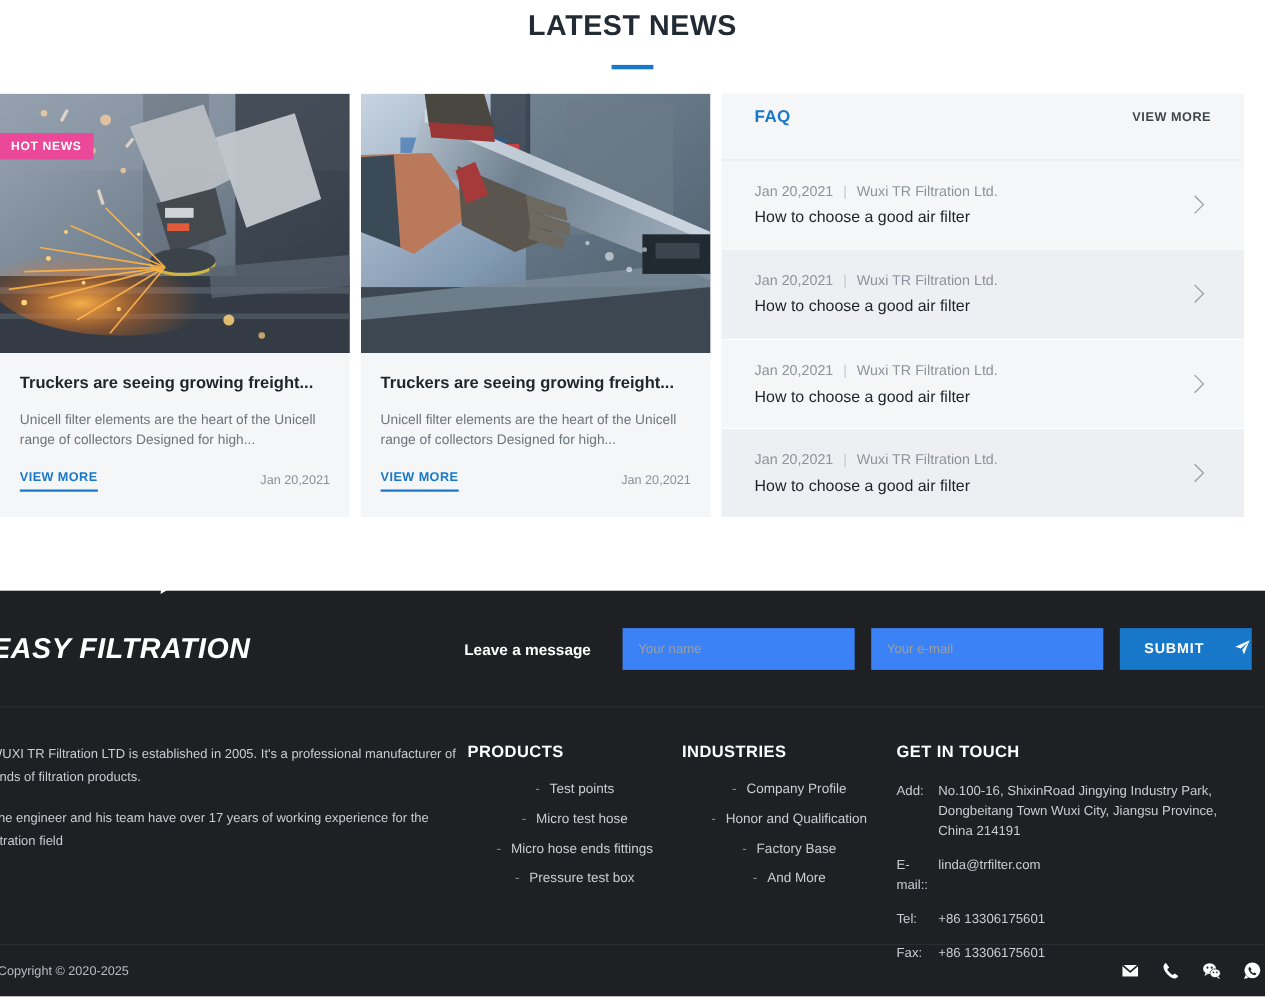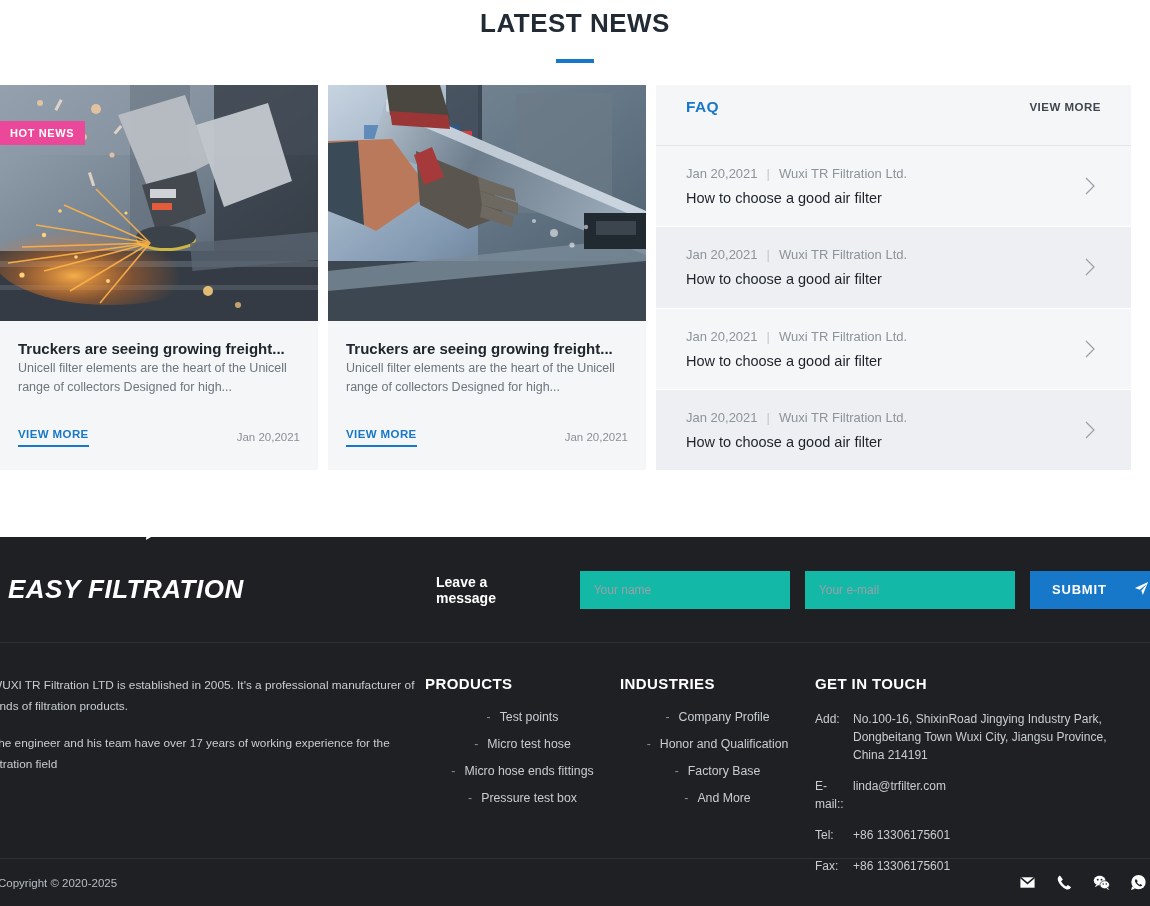--- a/index.html
+++ b/index.html
@@ -37,21 +37,21 @@
   .card-media svg { display:block; width:318px; height:236px; }
   .hot-badge {
     position: absolute; left: 0; top: 36px;
     background: #ec4899; color: #fff;
     font-size: 11px; font-weight: 700; letter-spacing: .6px;
     padding: 6px 11px 6px 10px;
   }
   .card-body { padding: 18px 18px 0 18px; flex: 1; display:flex; flex-direction:column; }
   .card-title {
     font-size: 15px; font-weight: 700; color: #20262c;
-    line-height: 20px; 
+    line-height: 20px; margin-bottom: 13px;
   }
   .card-desc {
     font-size: 12.5px; color: #6d757d; line-height: 19px;
   }
   .card-foot {
     margin-top: auto; display: flex; align-items: flex-end;
     justify-content: space-between; padding-bottom: 23px;
   }
   .view-more-link {
     font-size: 11.5px; font-weight: 700; color: #1777c9;
@@ -94,32 +94,32 @@
   .chev svg { display: block; }
 
   
   .footer {
     position: absolute; left: 0; top: 537px; width: 1150px; height: 369px;
     background: #1e2024; color: #d8dadd;
   }
   .footer-top {
     height: 106px; display: flex; align-items: center;
     border-bottom: 1px solid #2c2f34;
-    padding-left: 16px; padding-right: 0;
+    padding-left: 0; padding-right: 0;
   }
   .logo-wrap { width: 430px; padding-left: 0px; margin-left: -8px; }
   .logo-text {
     font-size: 26px; font-weight: 700; font-style: italic;
     color: #fff; letter-spacing: .5px; position: relative;
     display: inline-block; white-space: nowrap;
   }
   .logo-leaf { position: absolute; left: 143px; top: -9px; }
   .leave-msg { font-size: 14px; font-weight: 700; color:#fff; margin-right: 29px; }
   .field {
-    width: 211px; height: 38px; background: #14b8a6; border: none;
+    width: 211px; height: 38px; background: #3b82f6; border: none;
     font-family: "Liberation Sans", sans-serif;
     font-size: 12px; color: #343a40; padding: 0 14px; margin-right: 15px;
   }
   .field::placeholder { color: #9aa0a6; }
   .submit-btn {
     height: 38px; background: #1777c9; border: none; color: #fff;
     font-family: "Liberation Sans", sans-serif;
     font-size: 13px; font-weight: 600; letter-spacing: .8px;
     padding: 0 22px; display: flex; align-items: center; gap: 27px;
     cursor: pointer; width: 120px;

